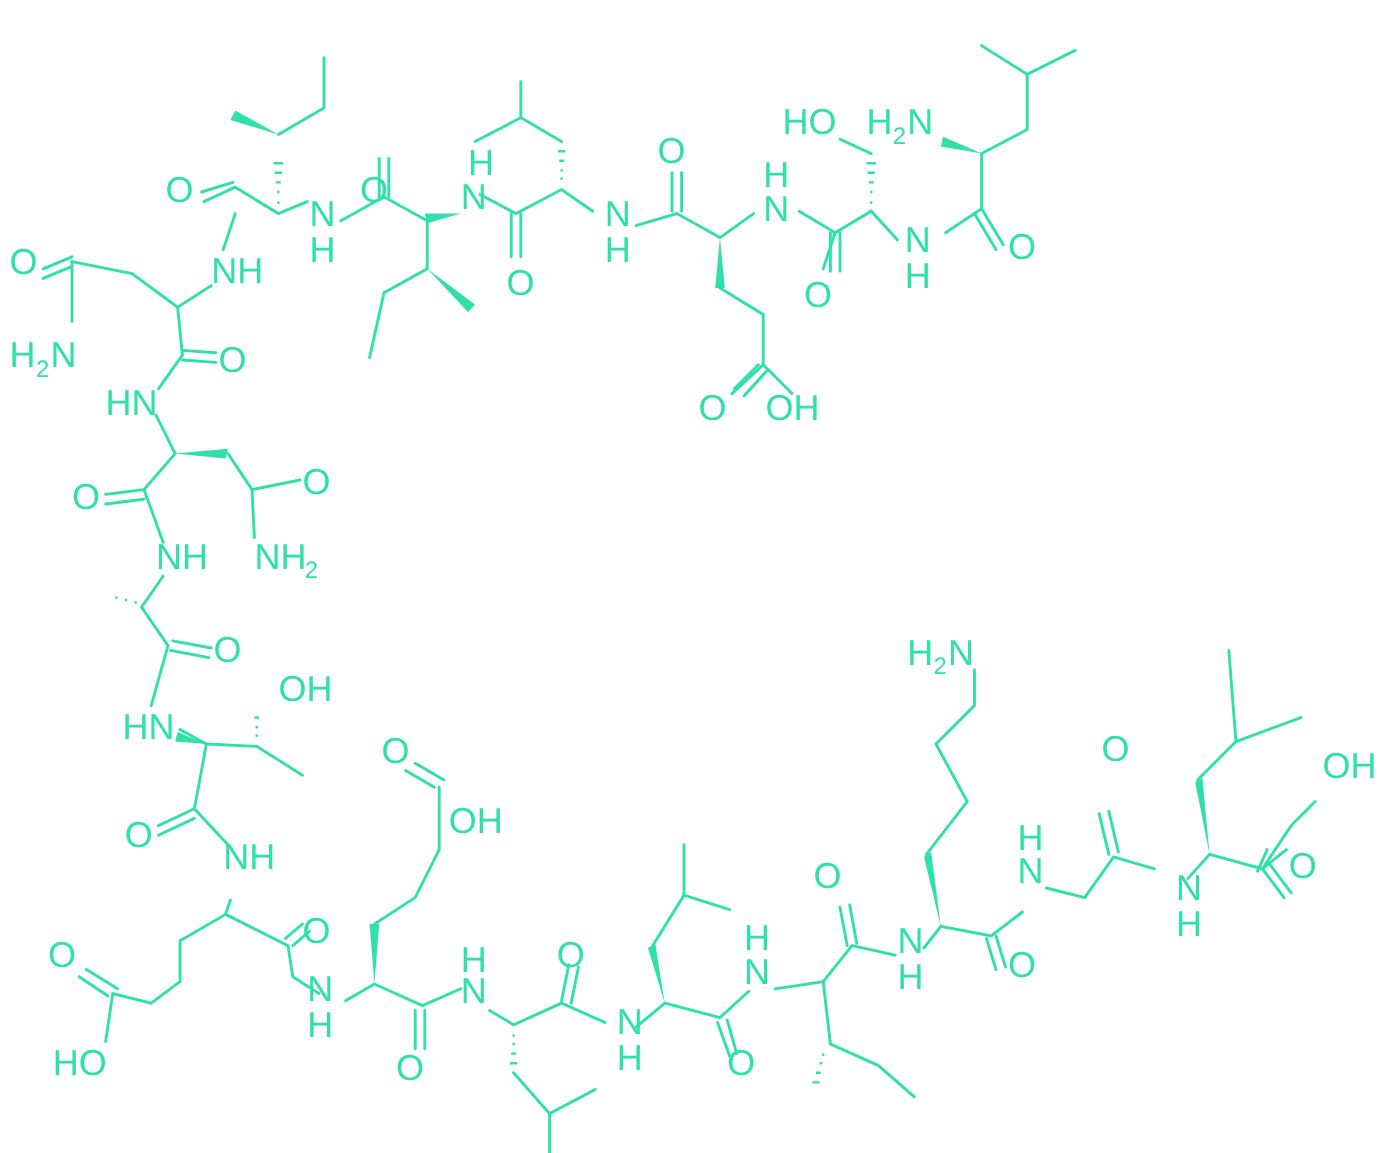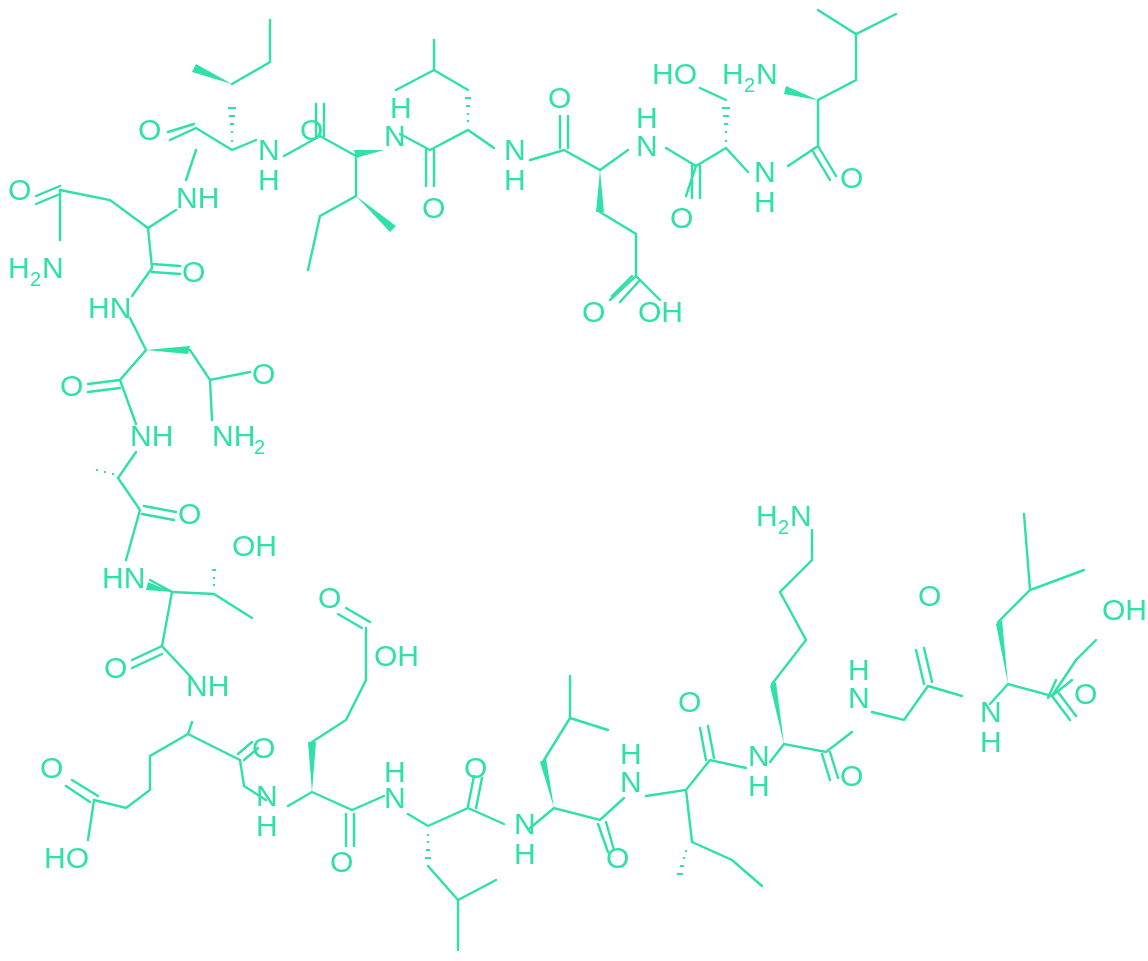--- a/index.html
+++ b/index.html
@@ -1,17 +1,17 @@
 <!DOCTYPE html>
 <html><head>
 <meta charset="utf-8">
 <style>
   html, body { margin: 0; padding: 0; background: #ffffff; }
   body { width: 1148px; height: 961px; overflow: hidden; }
-  #stage { position: relative; width: 1148px; height: 826px; }
+  #stage { position: relative; width: 1148px; height: 826px; margin-top: 28px; }
   svg { position: absolute; left: 0; top: 0; }
   .bond { stroke: #2fe0a8; stroke-width: 2.4; fill: none; stroke-linecap: round; }
   .wedge { fill: #2fe0a8; }
   .hash { stroke: #2fe0a8; stroke-width: 2; }
   .atom { font-family: "Liberation Sans", sans-serif; font-size: 30px; fill: #2fe0a8; }
   .sub { font-size: 20px; }
 </style>
 </head>
 <body>
 

